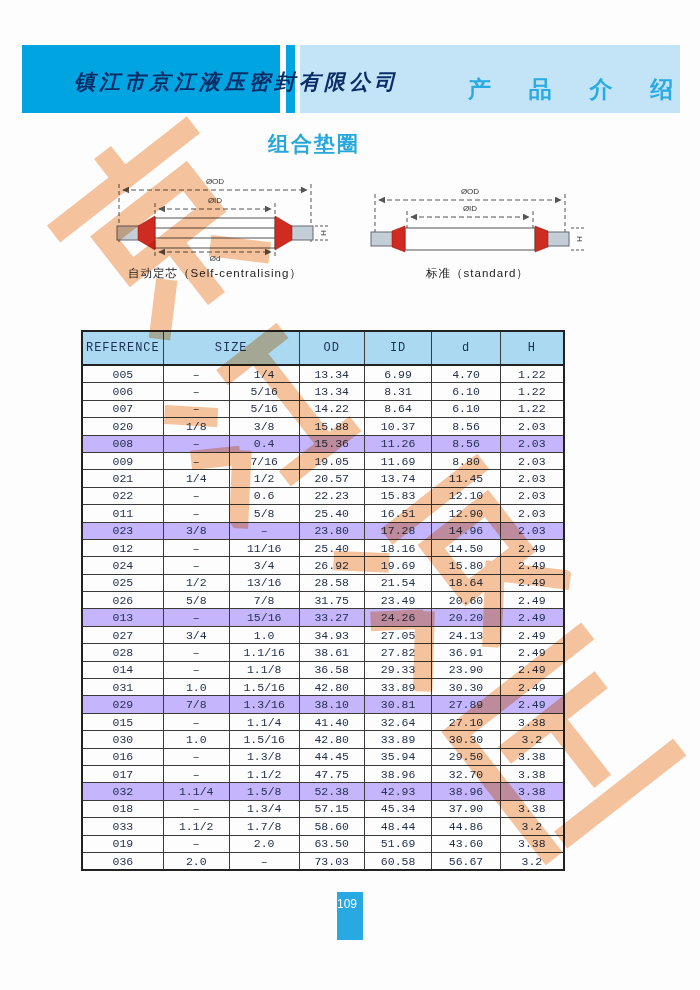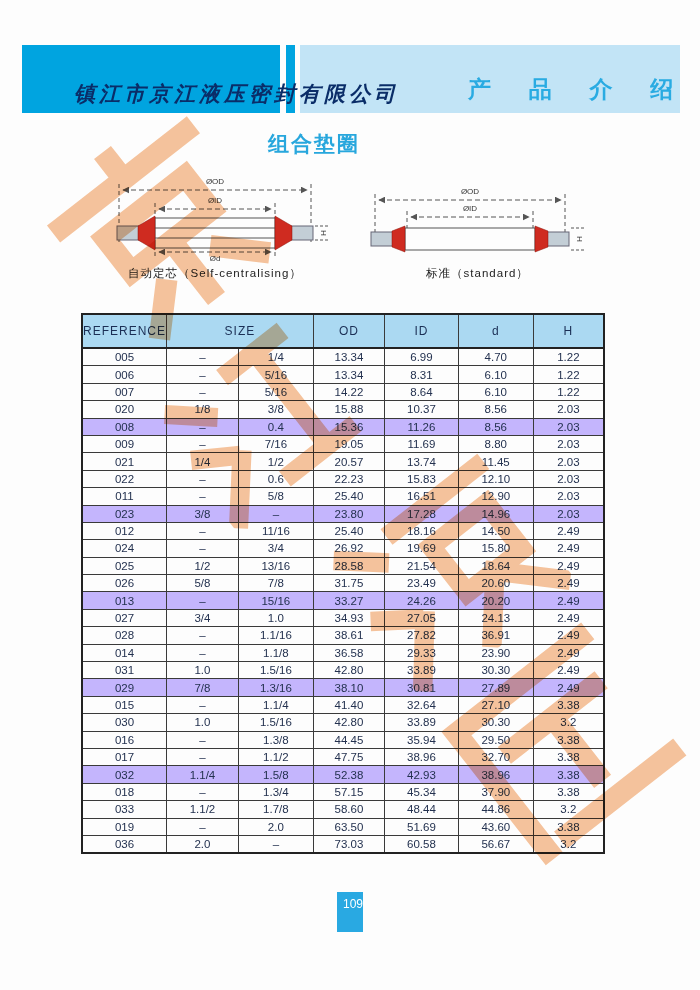--- a/index.html
+++ b/index.html
@@ -2,49 +2,49 @@
 <html><head>
 <meta charset="utf-8">
 <style>
   html,body{margin:0;padding:0;background:#e8e8e8;}
   #page{position:relative;width:700px;height:990px;background:#fdfdfd;overflow:hidden;
         font-family:"Liberation Sans",sans-serif;}
   
   .hdr-box-dark{position:absolute;left:22px;top:45px;width:258px;height:68px;background:#00A4E0;}
   .hdr-stripe{position:absolute;left:286px;top:45px;width:9px;height:68px;background:#00A4E0;}
   .hdr-box-light{position:absolute;left:300px;top:45px;width:380px;height:68px;background:#C2E4F6;}
-  .company{position:absolute;left:74px;top:80px;width:320px;z-index:4;
+  .company{position:absolute;left:74px;top:68px;width:320px;z-index:4;
            font-family:Liberation Serif, serif;font-weight:bold;font-style:italic;
            font-size:21px;letter-spacing:4px;color:#0A2D68;white-space:nowrap;text-align:right;}
   .section{position:absolute;left:468px;top:74px;z-index:4;
            font-family:"Liberation Serif",serif;font-weight:bold;
            font-size:23px;letter-spacing:16px;color:#29ABE2;white-space:nowrap;}
   .page-title{position:absolute;left:0;top:130px;width:628px;text-align:center;z-index:4;
            font-size:21px;font-weight:bold;color:#28A7DD;letter-spacing:2px;}
   
   .diag{position:absolute;z-index:2;}
   .diag line,.diag path.dim{stroke:#555;stroke-width:1;}
   .diag text{font-family:"Liberation Sans",sans-serif;fill:#333;}
   .caption{position:absolute;z-index:2;text-align:center;font-size:11.5px;color:#222;letter-spacing:1px;}
   
   .wm{position:absolute;z-index:6;opacity:.5;mix-blend-mode:multiply;pointer-events:none;}
   .wm svg{display:block;}
   .wm path{stroke:#EE8A3C;fill:none;stroke-linecap:square;}
   
-  #spec-table{position:absolute;left:81px;top:313px;width:524px;z-index:3;
-      border-collapse:collapse;font-family:Liberation Sans, sans-serif;color:#23314F;}
+  #spec-table{position:absolute;left:81px;top:330px;width:484px;z-index:3;
+      border-collapse:collapse;font-family:Liberation Mono, monospace;color:#23314F;}
   #spec-table th,#spec-table td{border:1px solid #3a3a3a;text-align:center;padding:0;}
   #spec-table{border:2px solid #222;}
   #spec-table thead th{height:32px;background:#ABD9F2;font-size:12px;font-weight:normal;
       color:#1B2F55;border-bottom:2px solid #222;letter-spacing:1px;}
   #spec-table tbody td{height:16.4px;font-size:11.5px;background:#fdfdfd;}
   #spec-table tbody tr.hl td{background:#c4b5fd;}
   
-  .pagenum{position:absolute;left:337px;top:892px;width:26px;height:40px;background:#29A9E2;z-index:4;
-      color:#ffffff;font-size:12px;text-align:right;padding-top:5px;box-sizing:border-box;}
+  .pagenum{position:absolute;left:337px;top:892px;width:26px;height:48px;background:#29A9E2;z-index:4;
+      color:#ffffff;font-size:12px;text-align:left;padding-top:5px;box-sizing:border-box;}
 </style>
 </head>
 <body>
 
 <div id="page">
 
   <div class="hdr-box-dark"></div>
   <div class="hdr-stripe"></div>
   <div class="hdr-box-light"></div>
   <div class="company">镇江市京江液压密封有限公司</div>

